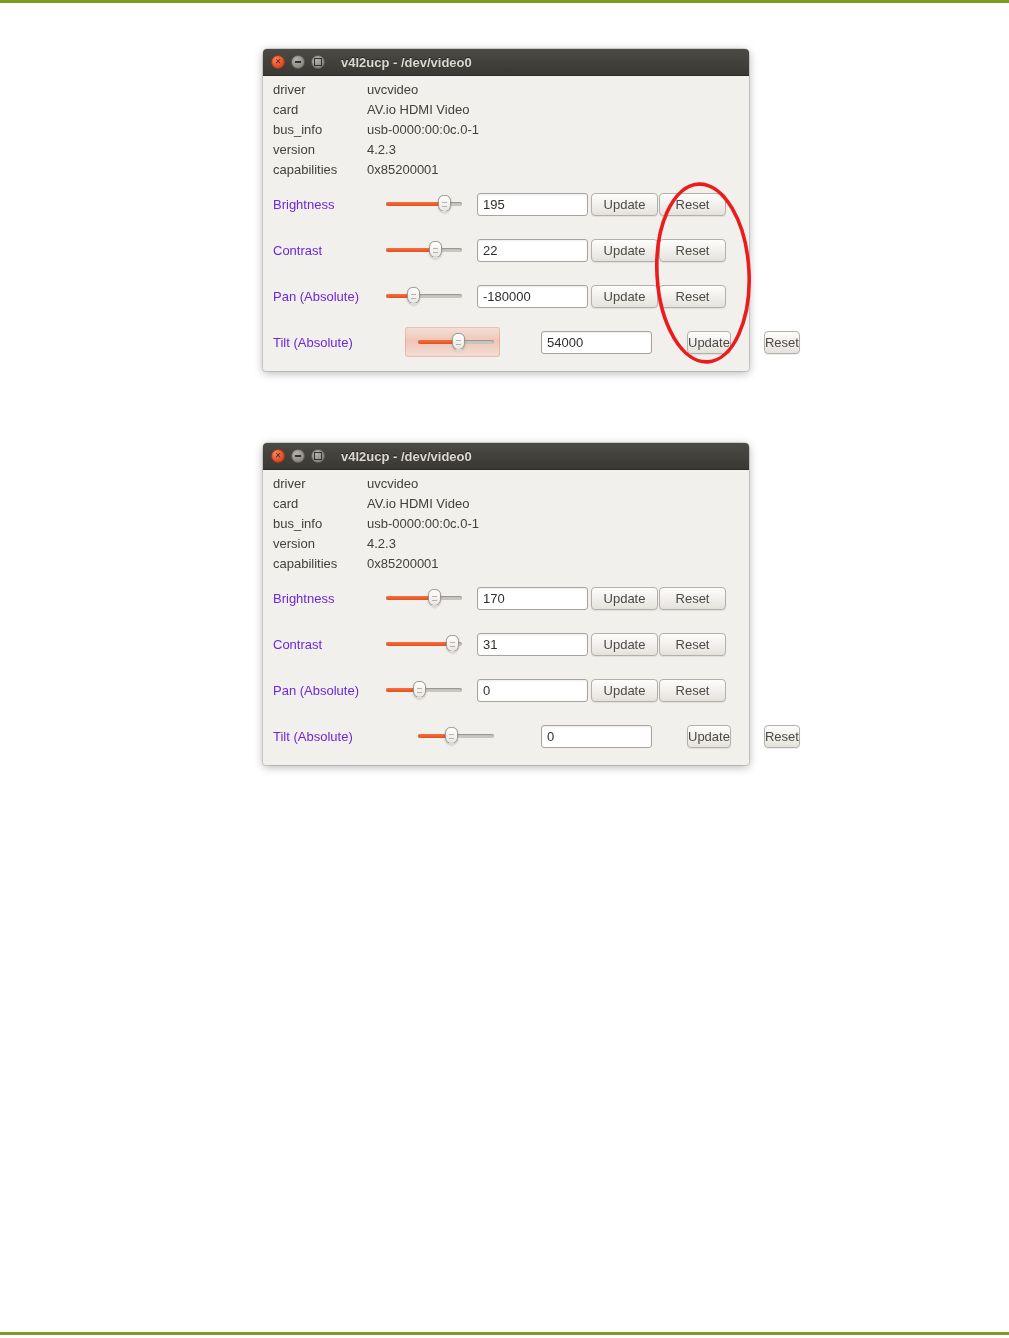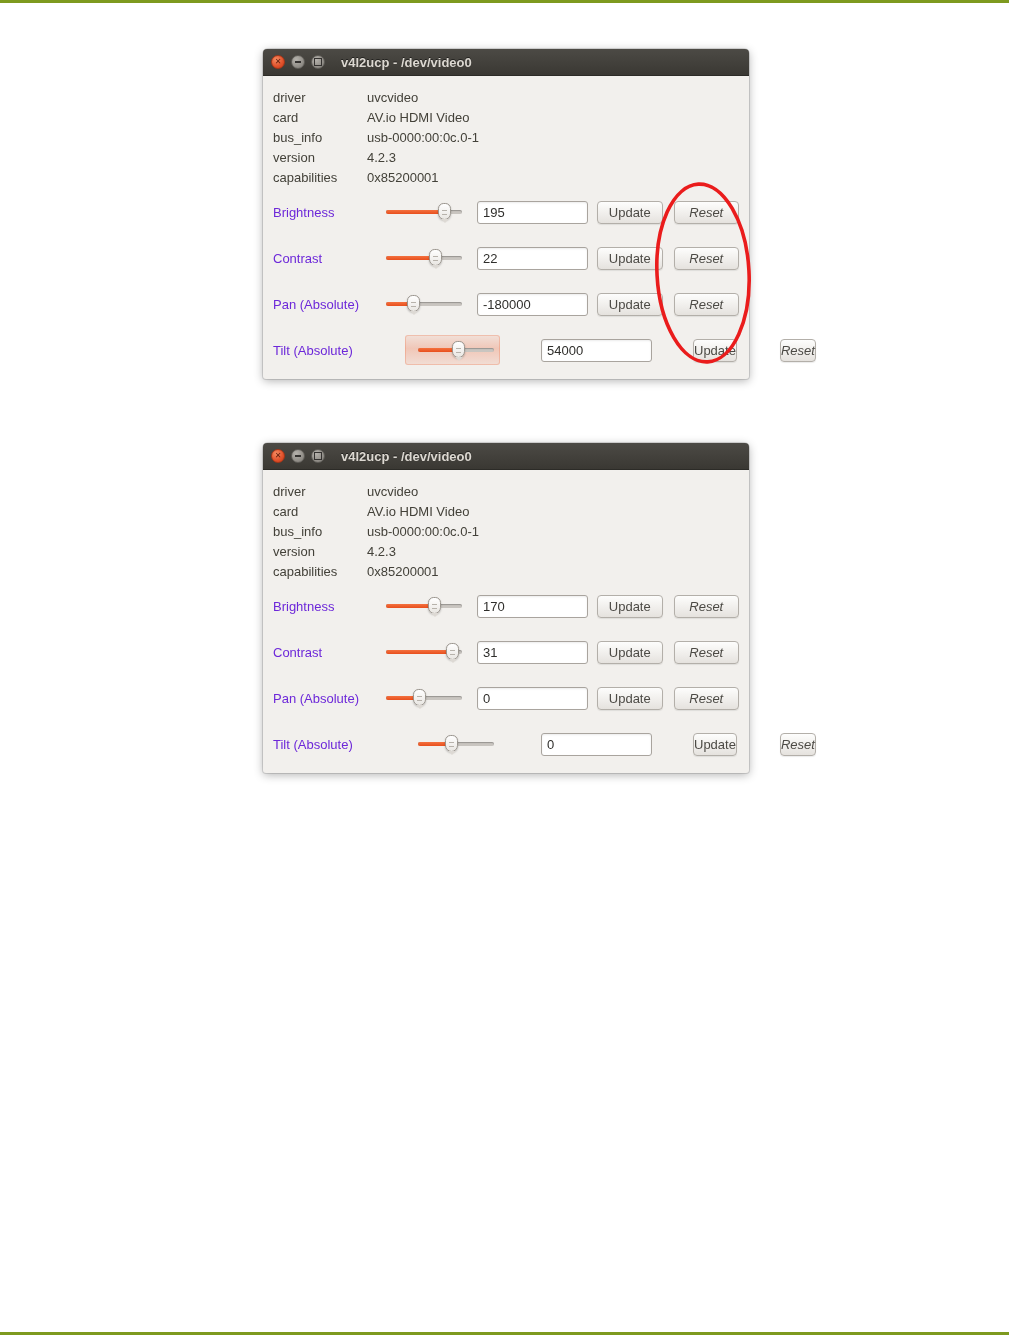--- a/index.html
+++ b/index.html
@@ -41,21 +41,21 @@
   }
   .winbtn.close::before  { content: "\2715"; font-size: 8px; }
   .winbtn.min::before    { content: ""; width: 6px; height: 2px; background: #343230; }
   .winbtn.max::before    { content: ""; width: 6px; height: 6px; border: 1.5px solid #343230; }
   .title-text {
     color: #dcd8d1; font-size: 13px; font-weight: bold; margin-left: 10px;
     text-shadow: 0 -1px 0 rgba(0,0,0,0.5);
     white-space: nowrap;
   }
 
-  .window-body { padding: 12px 10px 14px; }
+  .window-body { padding: 4px 10px 14px; }
 
   
   .info-grid { display: grid; grid-template-columns: 94px auto; font-size: 13px; color: #434139; }
   .info-grid > div { line-height: 20px; white-space: nowrap; }
 
   
   .controls { margin-top: 9px; }
   .control-row { display: flex; align-items: center; height: 30px; margin-bottom: 16px; }
   .control-row:last-child { margin-bottom: 0; gap: 32px; }
   .ctl-label { width: 100px; flex: 0 0 100px; font-size: 13px; color: #6d28d9; white-space: nowrap; }
@@ -106,22 +106,22 @@
     box-shadow: inset 0 1px 2px rgba(0,0,0,0.08);
   }
 
   .push-btn {
     height: 23px; font-family: "Liberation Sans", sans-serif; font-size: 13px; color: #4c4a45;
     background: linear-gradient(#fdfdfc, #efedea 60%, #e5e2de);
     border: 1px solid #b3afa9; border-radius: 4px;
     box-shadow: 0 1px 1px rgba(0,0,0,0.08);
     cursor: pointer; white-space: nowrap;
   }
-  .push-btn.update { width: 67px; margin-left: 9px; }
-  .push-btn.reset  { width: 67px; margin-left: 11px; font-style: italic; }
+  .push-btn.update { width: 67px; margin-left: 3px; }
+  .push-btn.reset  { width: 67px; margin-left: 1px; }
 
   
   .annotation-ellipse {
     position: absolute; left: 388px; top: 131px; width: 104px; height: 186px;
     pointer-events: none; z-index: 5;
   }
 </style>
 </head>
 <body>
 

